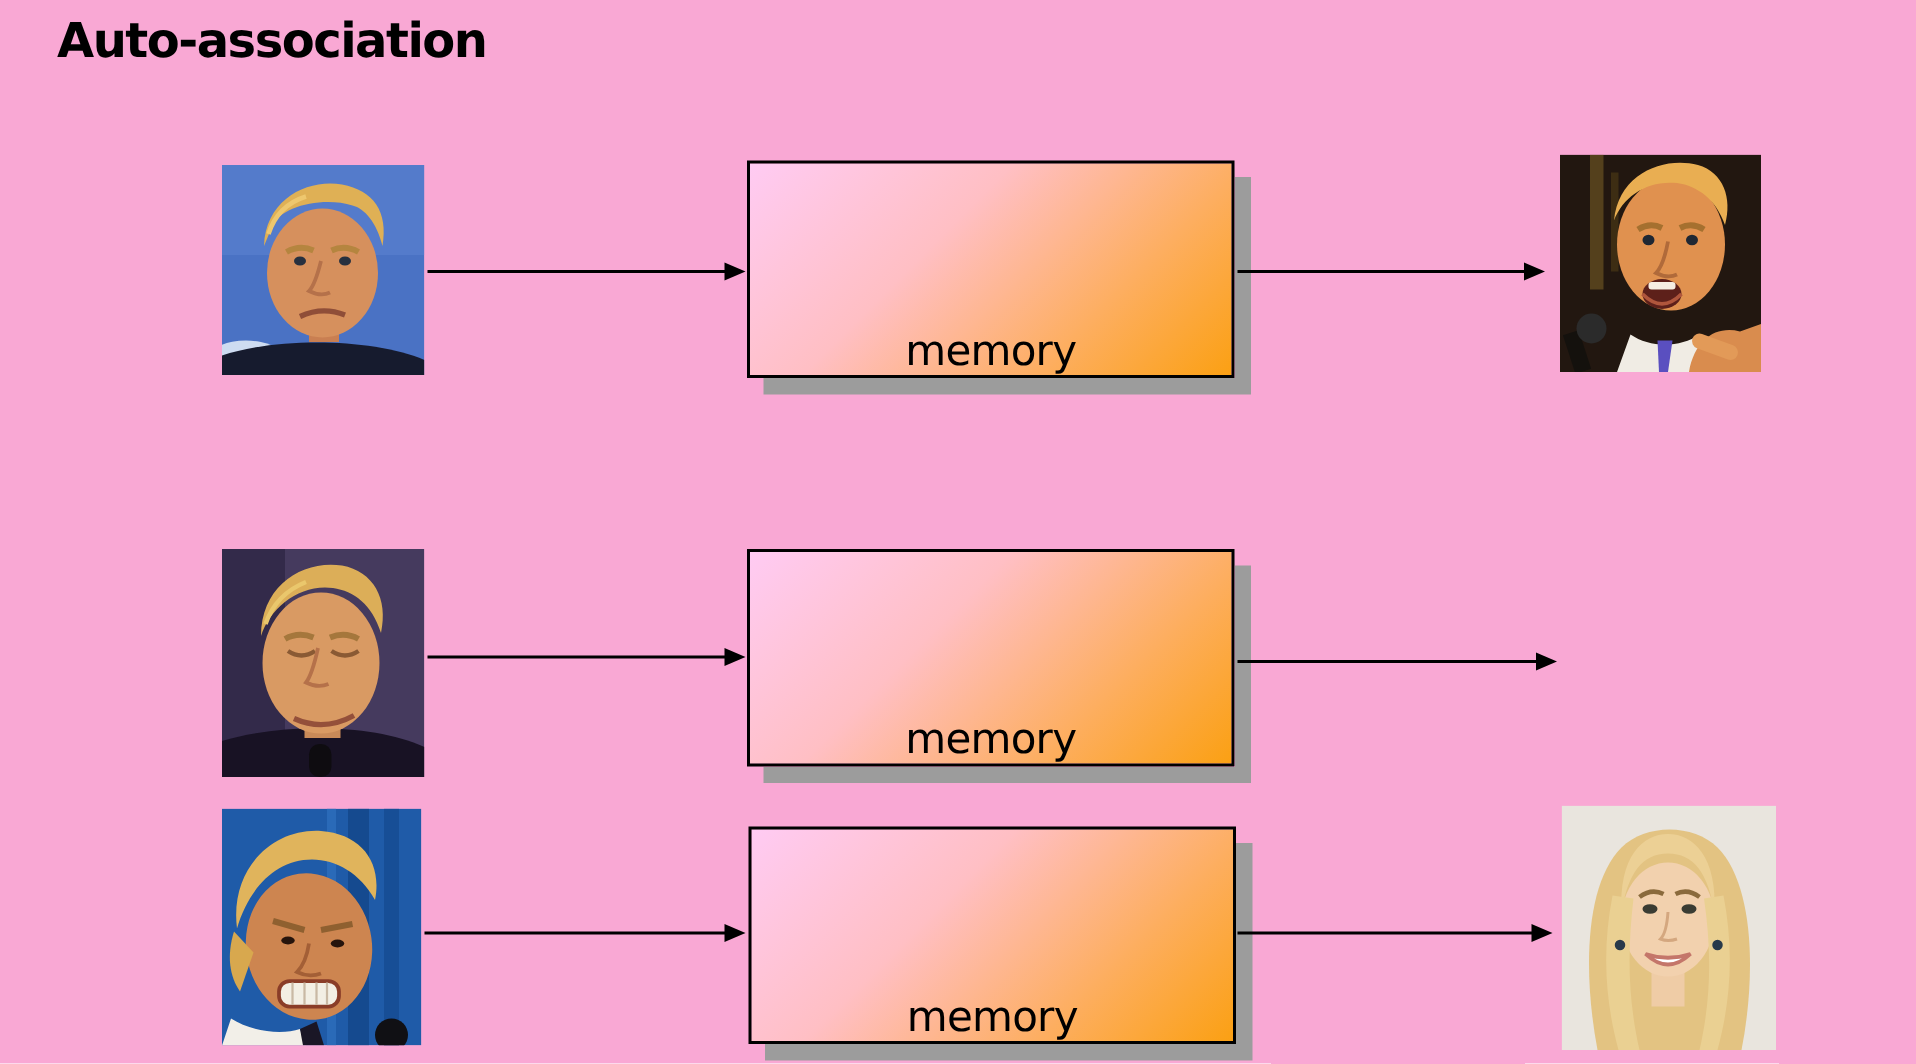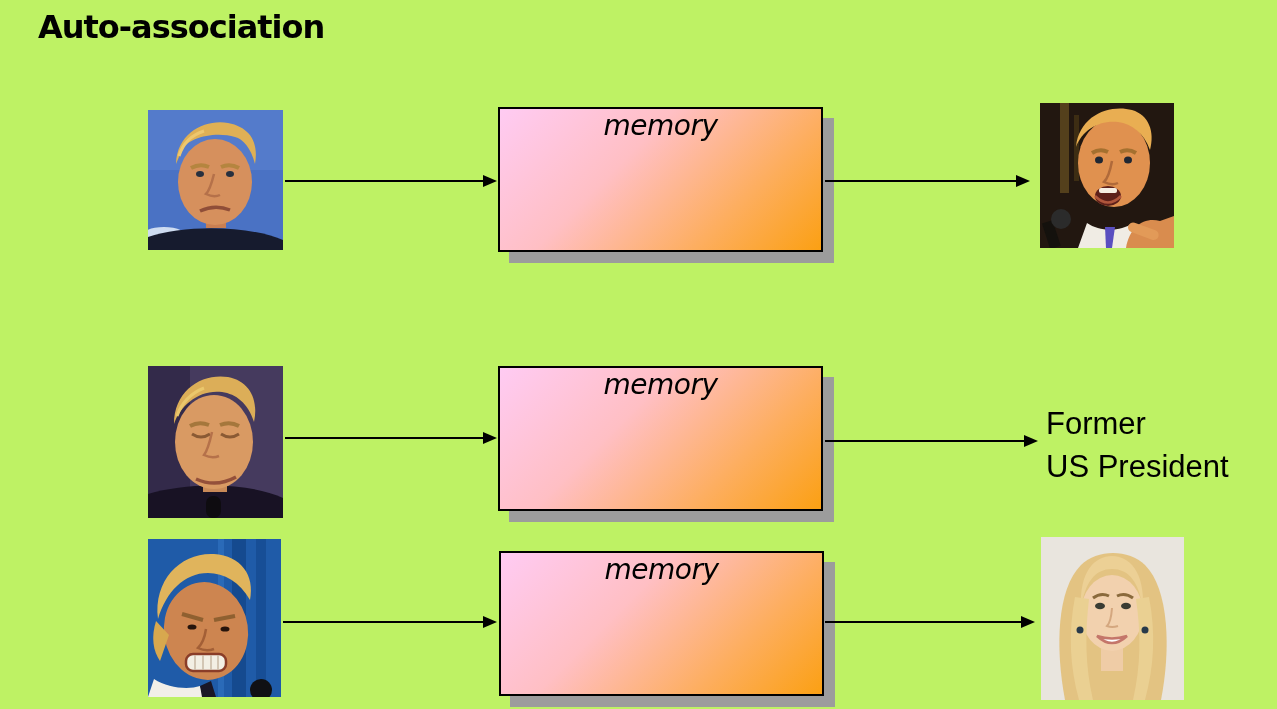--- a/index.html
+++ b/index.html
@@ -1,40 +1,40 @@
 <!DOCTYPE html>
 <html><head>
 <meta charset="utf-8">
 <style>
   html,body{margin:0;padding:0;background:#ffffff;}
   .slide{
     position:relative;
     width:1277px;height:709px;
-    background:#bef264;
+    background:#f9a8d4;
     overflow:hidden;
     font-family:"DejaVu Sans","Liberation Sans",sans-serif;
   }
   .section-title{
     position:absolute;
     font-size:32px;
     font-weight:bold;
     color:#000;
     letter-spacing:-1px;
     white-space:nowrap;
   }
   #title-auto{left:38px;top:8px;}
   #title-hetero{left:38px;top:311px;}
 
   .memory-box{
     position:absolute;
     width:321px;height:141px;
     border:2px solid #000;
     background:linear-gradient(135deg,#ffcbf3 0%,#ffbfc4 38%,#fdae60 72%,#fba013 100%);
     box-shadow:11px 11px 0 #9c9c9c;
-    display:flex;align-items:flex-start;justify-content:center;font-style:italic;
+    display:flex;align-items:flex-end;justify-content:center;
   }
   #box-1{left:498px;top:107px;}
   #box-2{left:498px;top:366px;}
   #box-3{left:499px;top:551px;}
   .memory-label{
     font-size:28px;color:#000;
     letter-spacing:-0.5px;
   }
 
   .arrow{
@@ -151,24 +151,20 @@
   </div>
 
   <div class="arrow" id="arrow-2-in"></div>
 
   <div class="memory-box" id="box-2">
     <span class="memory-label">memory</span>
   </div>
 
   <div class="arrow" id="arrow-2-out"></div>
 
-  <div class="output-text">
-    <span>Former</span><br>
-    <span>US President</span>
-  </div>
 
   <div class="photo" id="photo-trump-grimace">
     <svg viewBox="0 0 133 158" preserveAspectRatio="none">
       <rect width="133" height="158" fill="#1f5ba8"></rect>
       <rect x="84" width="14" height="158" fill="#154a8f"></rect>
       <rect x="108" width="10" height="158" fill="#174e96"></rect>
       <rect x="70" width="6" height="158" fill="#2a6ab8"></rect>
       <ellipse cx="58" cy="92" rx="42" ry="49" fill="#cd8550" transform="rotate(-8 58 92)"></ellipse>
       <path d="M10,80 C5,40 34,13 66,15 C93,17 107,36 102,61 C92,43 76,34 60,34 C36,34 18,53 10,80 Z" fill="#e0b45c"></path>
       <path d="M8,82 C3,98 5,112 12,122 L21,96 Z" fill="#d8a84e"></path>

